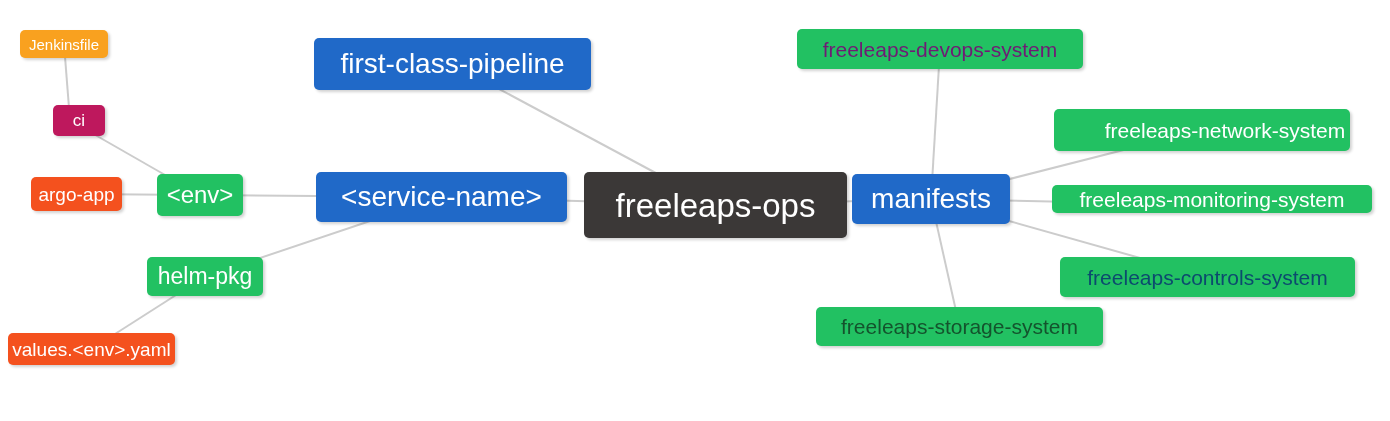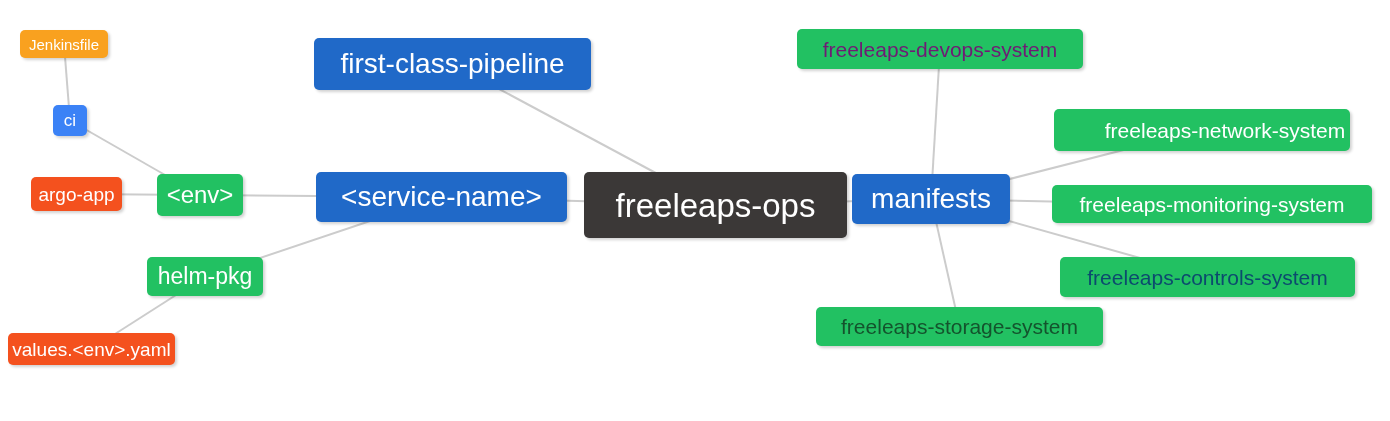--- a/index.html
+++ b/index.html
@@ -52,21 +52,21 @@
       <line x1="715.5" y1="205" x2="931" y2="199" stroke="#cccccc" stroke-width="2"></line>
       <line x1="931" y1="199" x2="940" y2="49" stroke="#cccccc" stroke-width="2"></line>
       <line x1="931" y1="199" x2="1202" y2="130" stroke="#cccccc" stroke-width="2"></line>
       <line x1="931" y1="199" x2="1212" y2="205" stroke="#cccccc" stroke-width="2"></line>
       <line x1="931" y1="199" x2="1207.5" y2="277" stroke="#cccccc" stroke-width="2"></line>
       <line x1="931" y1="199" x2="959.5" y2="326.5" stroke="#cccccc" stroke-width="2"></line>
     </svg>
 <div class="node" style="left: 20px; top: 30px; width: 88px; height: 28px; font-size: 15px; background: rgb(249, 161, 31); color: rgb(255, 255, 255);">
       <span>Jenkinsfile</span>
     </div>
-    <div class="node" style="left: 53px; top: 105px; width: 34px; height: 31px; font-size: 17px; background: #3b82f6; color: rgb(255, 255, 255);">
+    <div class="node" style="left: 53px; top: 105px; width: 52px; height: 31px; font-size: 17px; background: #be185d; color: rgb(255, 255, 255);">
       <span>ci</span>
     </div>
     <div class="node" style="left: 31px; top: 177px; width: 91px; height: 34px; font-size: 19px; background: rgb(244, 81, 30); color: rgb(255, 255, 255);">
       <span>argo-app</span>
     </div>
     <div class="node" style="left: 157px; top: 174px; width: 86px; height: 42px; font-size: 24px; background: rgb(34, 193, 98); color: rgb(255, 255, 255);">
       <span>&lt;env&gt;</span>
     </div>
     <div class="node" style="left: 147px; top: 257px; width: 116px; height: 39px; font-size: 23px; background: rgb(34, 193, 98); color: rgb(255, 255, 255);">
       <span>helm-pkg</span>
@@ -85,21 +85,21 @@
     </div>
     <div class="node" style="left: 852px; top: 174px; width: 158px; height: 50px; font-size: 28px; background: rgb(32, 105, 200); color: rgb(255, 255, 255);">
       <span>manifests</span>
     </div>
     <div class="node" style="left: 797px; top: 29px; width: 286px; height: 40px; font-size: 21px; background: rgb(34, 193, 98); color: #701a75;">
       <span>freeleaps-devops-system</span>
     </div>
     <div class="node" style="left: 1054px; top: 109px; width: 296px; height: 42px; font-size: 21px; background: rgb(34, 193, 98); color: rgb(255, 255, 255); padding-left: 46px;">
       <span>freeleaps-network-system</span>
     </div>
-    <div class="node" style="left: 1052px; top: 185px; width: 320px; height: 38px; font-size: 21px; background: rgb(34, 193, 98); color: rgb(255, 255, 255);">
+    <div class="node" style="left: 1052px; top: 185px; width: 320px; height: 28px; font-size: 21px; background: rgb(34, 193, 98); color: rgb(255, 255, 255);">
       <span>freeleaps-monitoring-system</span>
     </div>
     <div class="node" style="left: 1060px; top: 257px; width: 295px; height: 40px; font-size: 21px; background: rgb(34, 193, 98); color: #0c4a6e;">
       <span>freeleaps-controls-system</span>
     </div>
     <div class="node" style="left: 816px; top: 307px; width: 287px; height: 39px; font-size: 21px; background: rgb(34, 193, 98); color: #14532d;">
       <span>freeleaps-storage-system</span>
     </div>
   </div>
 

